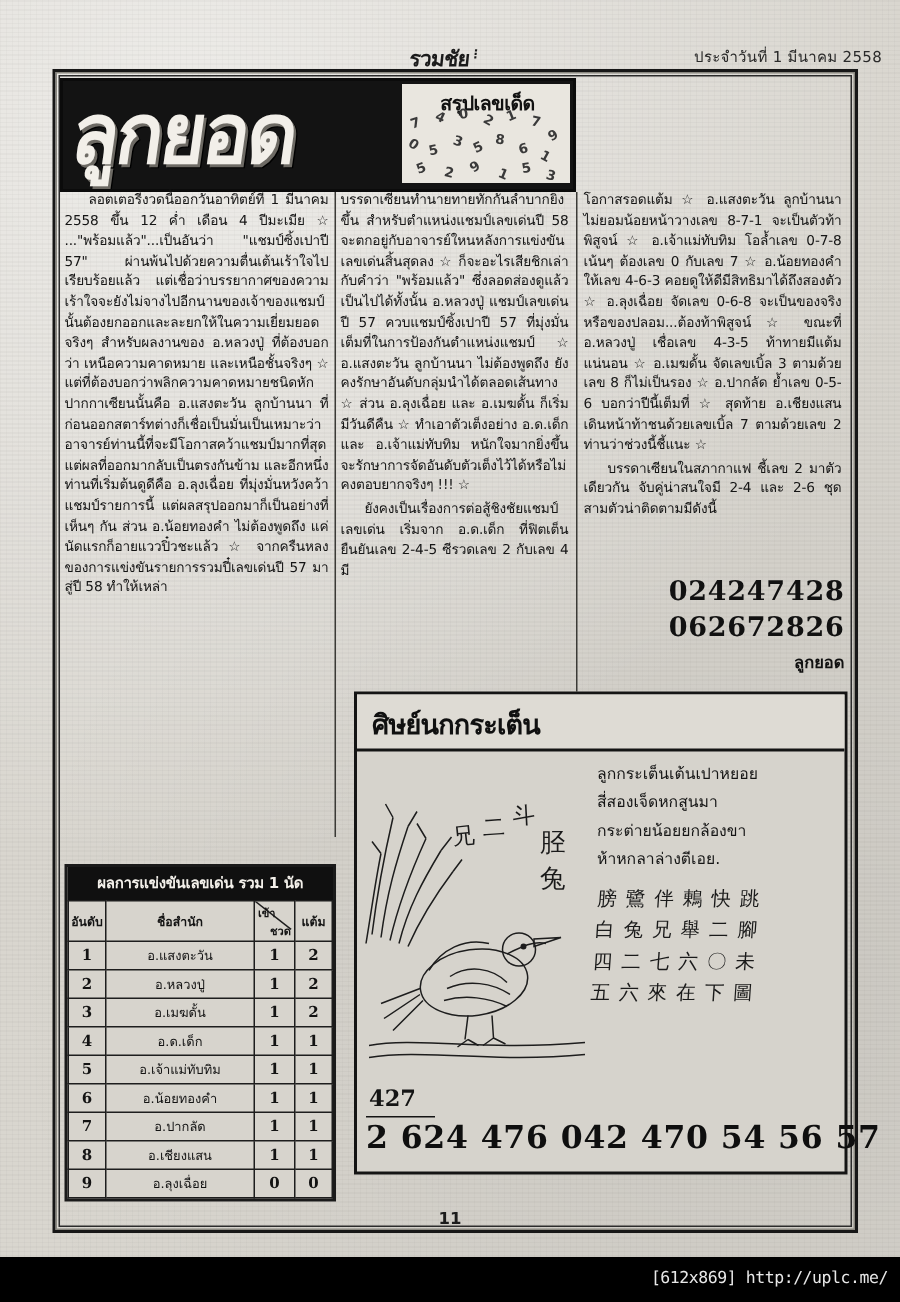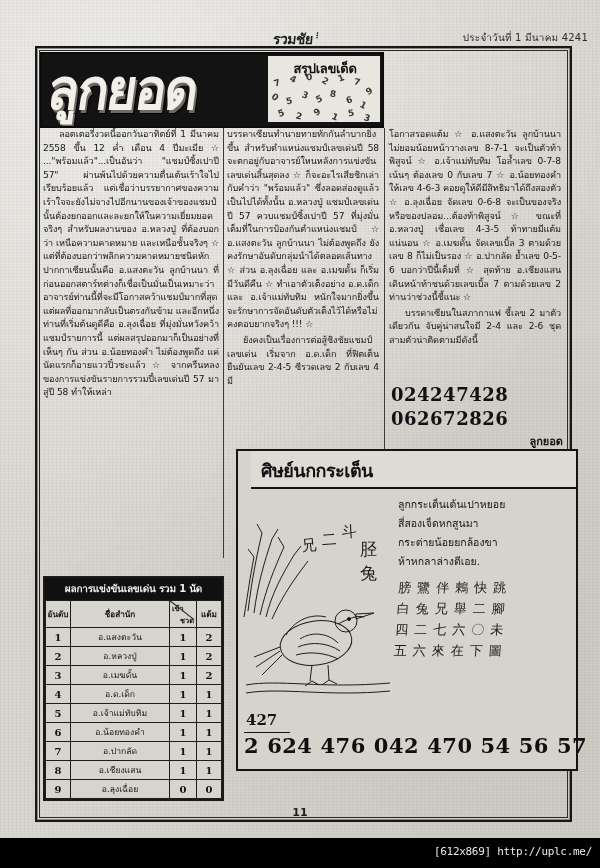--- a/index.html
+++ b/index.html
@@ -94,32 +94,32 @@
   th.split{position:relative;padding:0;width:24px;}
   th.split .a{position:absolute;left:2px;top:1px;font-size:7.4px;}
   th.split .b{position:absolute;right:2px;bottom:1px;font-size:7.4px;}
   th.split .slash{position:absolute;left:0;top:0;width:100%;height:100%;overflow:hidden;}
   th.split .slash:after{
     content:"";position:absolute;left:-4px;top:-4px;width:140%;height:140%;
     border-top:1px solid #1d1d1d;transform:rotate(38deg);transform-origin:left top;
   }
   
   .bignums{position:absolute;left:391px;top:384px;width:172px;}
-  .bignums .row{display:flex;justify-content:flex-start;margin-bottom:3px;}
+  .bignums .row{display:flex;justify-content:flex-end;margin-bottom:3px;}
   .bignums .n{
     font-family:"DejaVu Serif","Liberation Serif",serif;
     font-weight:bold;font-size:18px;color:#111;letter-spacing:.5px;
   }
   .bignums .tag{
     text-align:right;font-size:11px;font-weight:bold;color:#111;margin-top:1px;
   }
   
   .lrbox{
-    position:absolute;left:236px;top:449px;width:325px;height:318px;
-    border:2px solid #141414;background:#d6d3cc;padding-left:13px;
+    position:absolute;left:236px;top:461px;width:325px;height:318px;
+    border:2px solid #141414;background:#d6d3cc;
   }
   .lrbox .hdr{
     border-bottom:2px solid #141414;height:36px;position:relative;
     background:#dedbd4;
   }
   .hdr .th{
     position:absolute;left:10px;top:5px;font-size:18px;font-weight:bold;color:#101010;
     letter-spacing:-.5px;white-space:nowrap;
   }
   .hdr .cn{
@@ -164,21 +164,21 @@
   }
 </style>
 </head>
 <body>
 
 <div class="page">
   <div class="grain"></div>
 
   <div class="topstrip">
     <div class="brand"><span>รวมชัย</span><span class="dots">⋮</span></div>
-    <div class="dateline">ประจำวันที่ 1 มีนาคม 4241</div>
+    <div class="dateline">ประจำวันที่ 1 มีนาคม 2558</div>
   </div>
 
   <div class="frame">
       <div class="frame2"></div>
     </div>
 
   <div class="masthead">
     <div class="logoword">ลูกยอด</div>
     <div class="numcloud">
       <div class="sub">สรุปเลขเด็ด</div>

